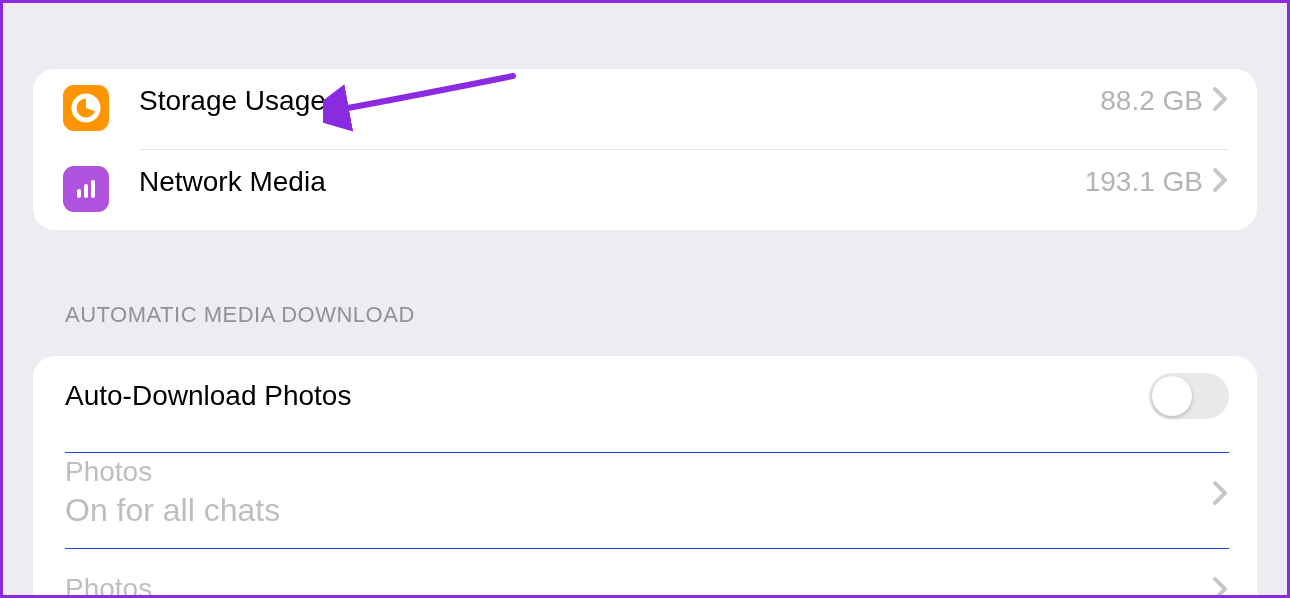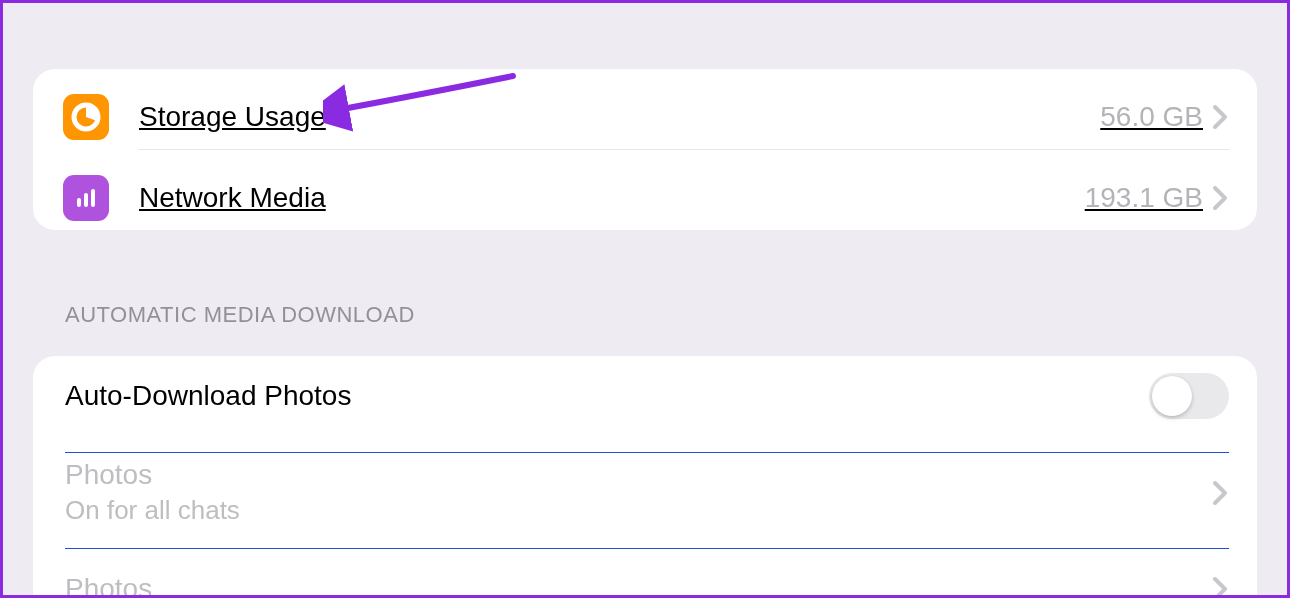--- a/index.html
+++ b/index.html
@@ -16,25 +16,23 @@
     background: #fff;
     border-radius: 22px;
     margin: 0 30px;
   }
   .card-top {
     margin-top: 66px;
   }
 
   .row {
     display: flex;
-    align-items: center;
     min-height: 80px;
     padding: 16px 28px 0 30px;
     cursor: pointer;
-    text-decoration: underline;
   }
 
   .icon-box {
     width: 46px;
     height: 46px;
     border-radius: 11px;
     display: flex;
     align-items: center;
     justify-content: center;
     margin-right: 30px;
@@ -80,21 +78,21 @@
     display:flex; align-items:center; flex:1; min-height:80px;
   }
   .row2.bordered .sep { border-top: 1px solid #1d4ed8; }
 
   .row2-label-main {
     font-size: 28px;
     color: #000;
   }
   .row2-disabled .row2-label-main { color: #BEBEC2; }
   .row2-sub {
-    font-size: 26px;
+    font-size: 32px;
     color: #BEBEC2;
     margin-top: 4px;
   }
   .row2-stack { display:flex; flex-direction:column; }
 
   .toggle {
     width: 80px;
     height: 46px;
     border-radius: 23px;
     background: #E9E9EB;
@@ -127,21 +125,21 @@
 
   <div class="row">
     <div class="icon-box icon-orange">
       <svg width="30" height="30" viewBox="0 0 30 30">
         <circle cx="15" cy="15" r="12" fill="none" stroke="#fff" stroke-width="5"></circle>
         <path d="M15 3 A12 12 0 0 1 26 19 L15 15 Z" fill="#fff"></path>
       </svg>
     </div>
     <span class="row-label">Storage Usage</span>
     <div class="spacer"></div>
-    <span class="row-value">56.0 GB</span>
+    <span class="row-value">88.2 GB</span>
     <svg class="chevron" width="18" height="28" viewBox="0 0 18 28">
         <path d="M4 4 L14 14 L4 24" fill="none" stroke="#C7C7CC" stroke-width="4" stroke-linecap="round" stroke-linejoin="round"></path>
       </svg>
   </div>
 
   <div style="margin-left:106px; margin-right:28px; border-top:1px solid #E6E6EA;"></div>
 
   <div class="row">
     <div class="icon-box icon-purple">
       <svg width="28" height="28" viewBox="0 0 28 28">

